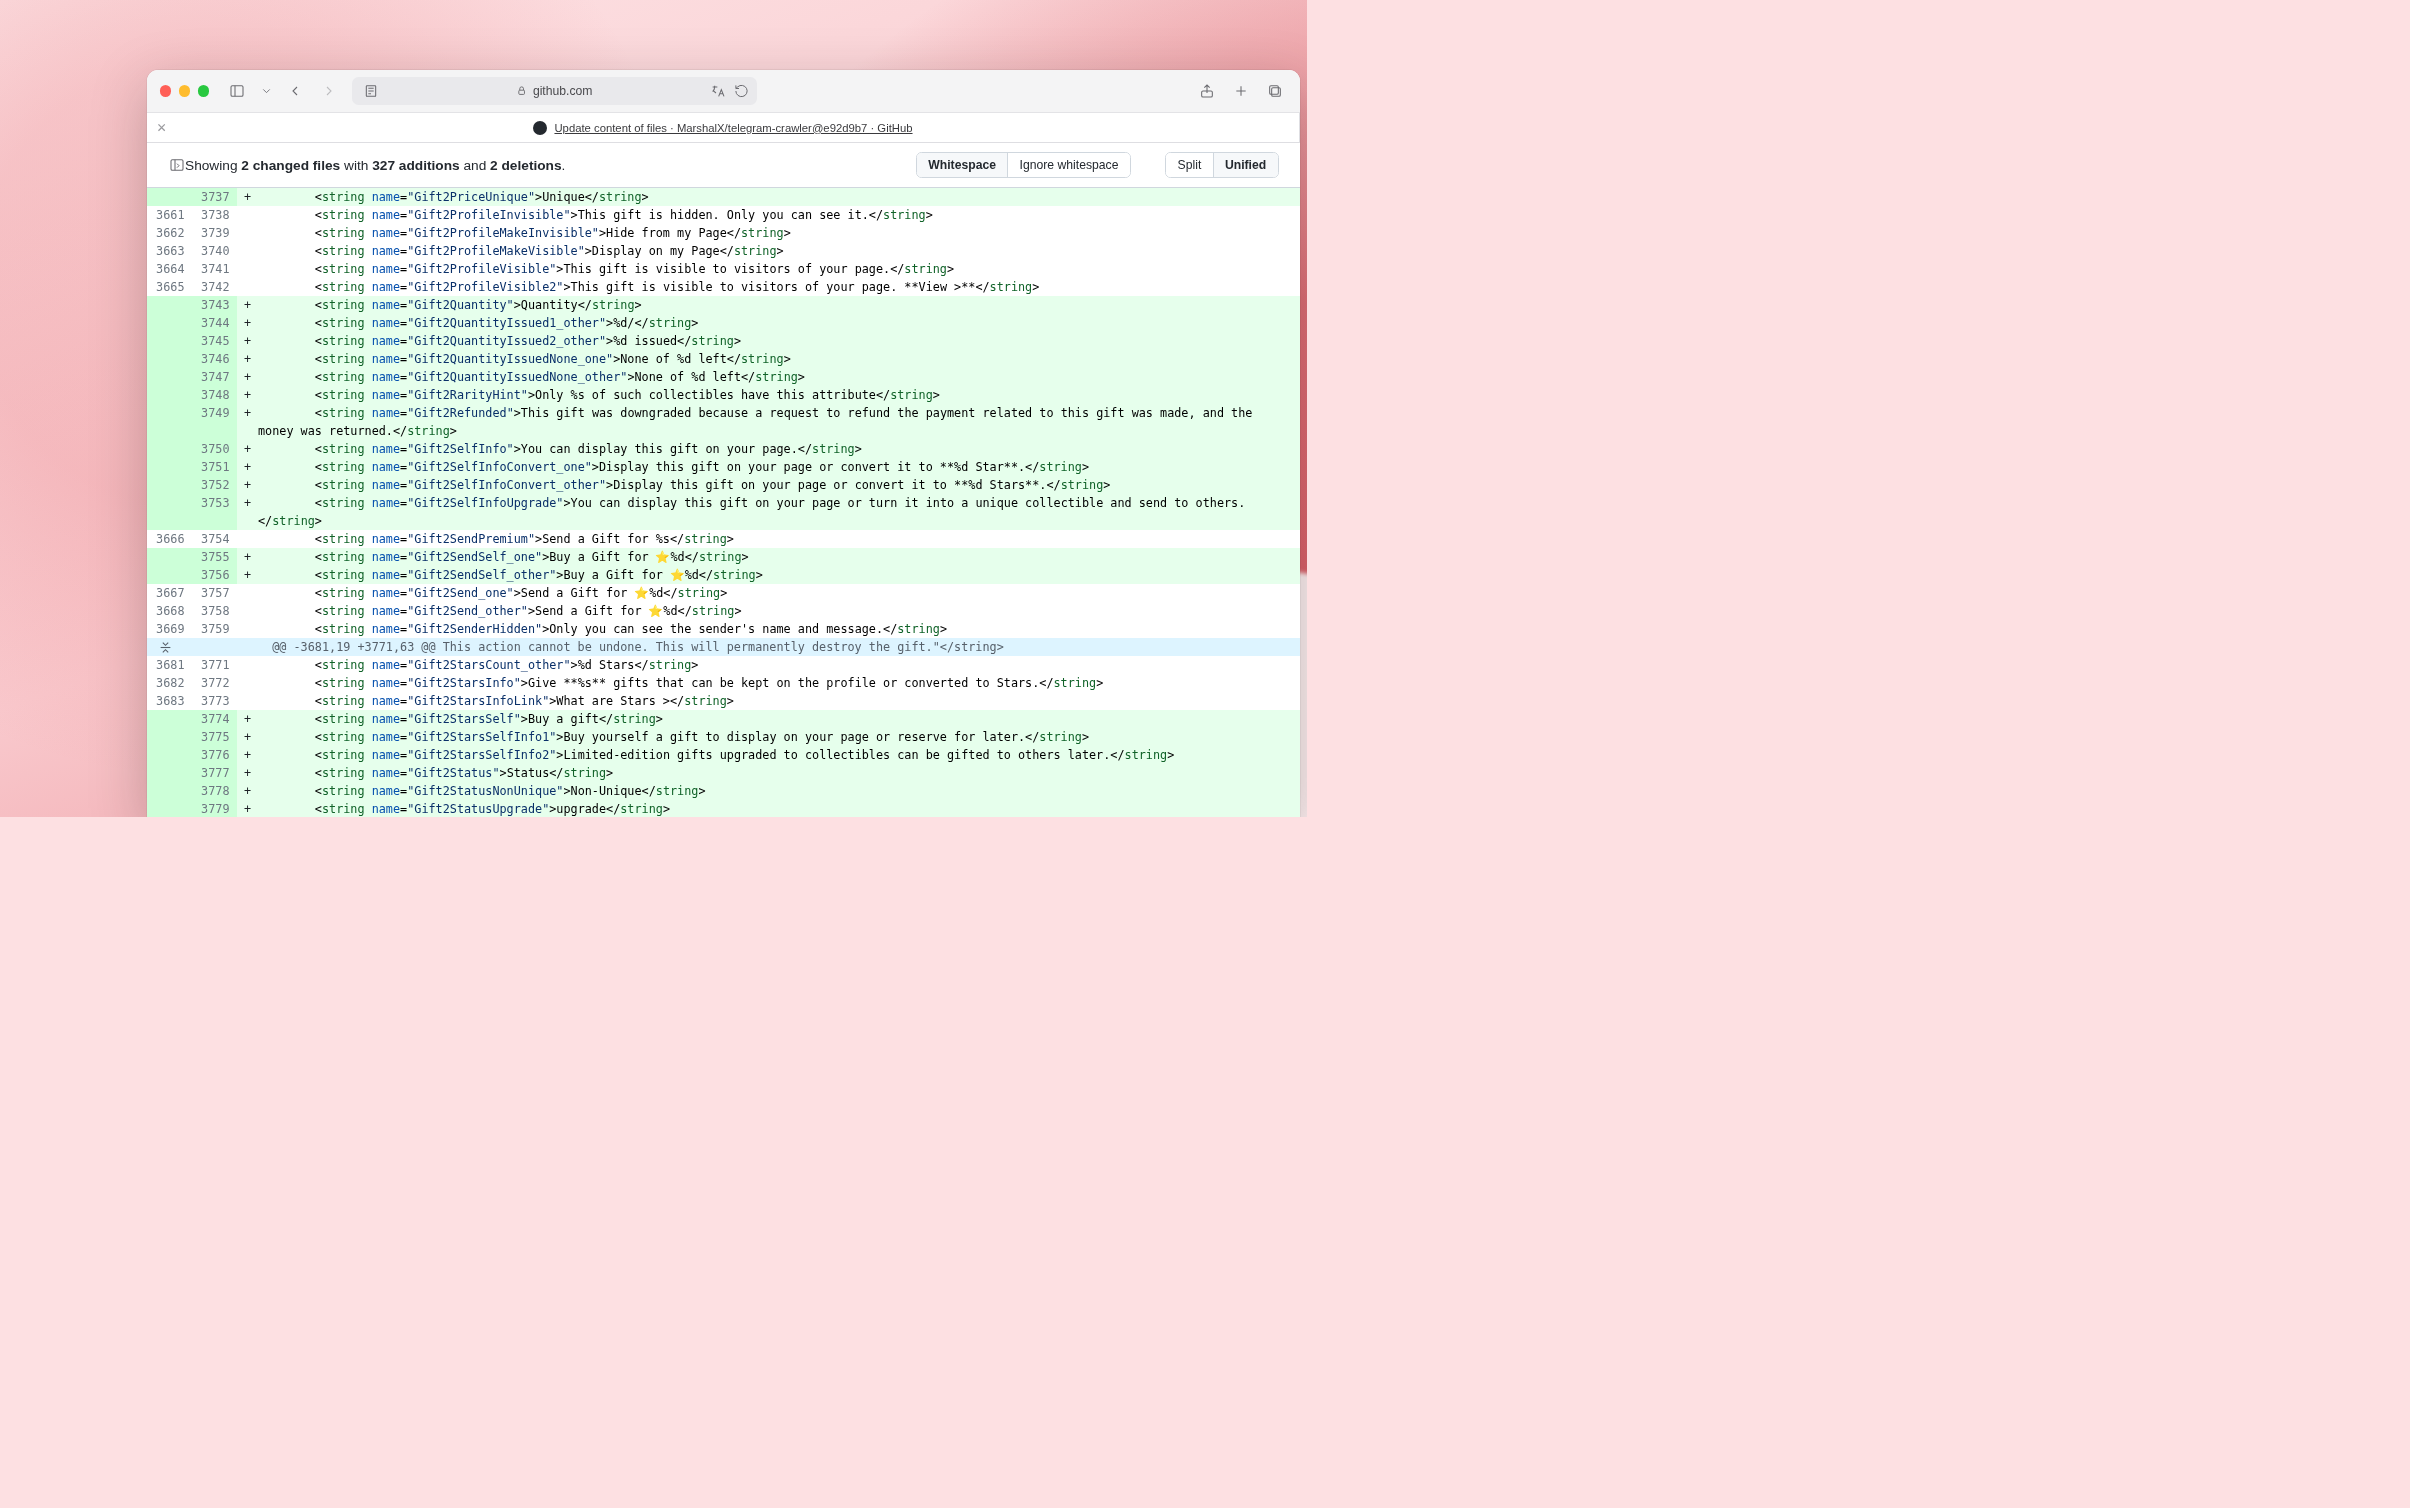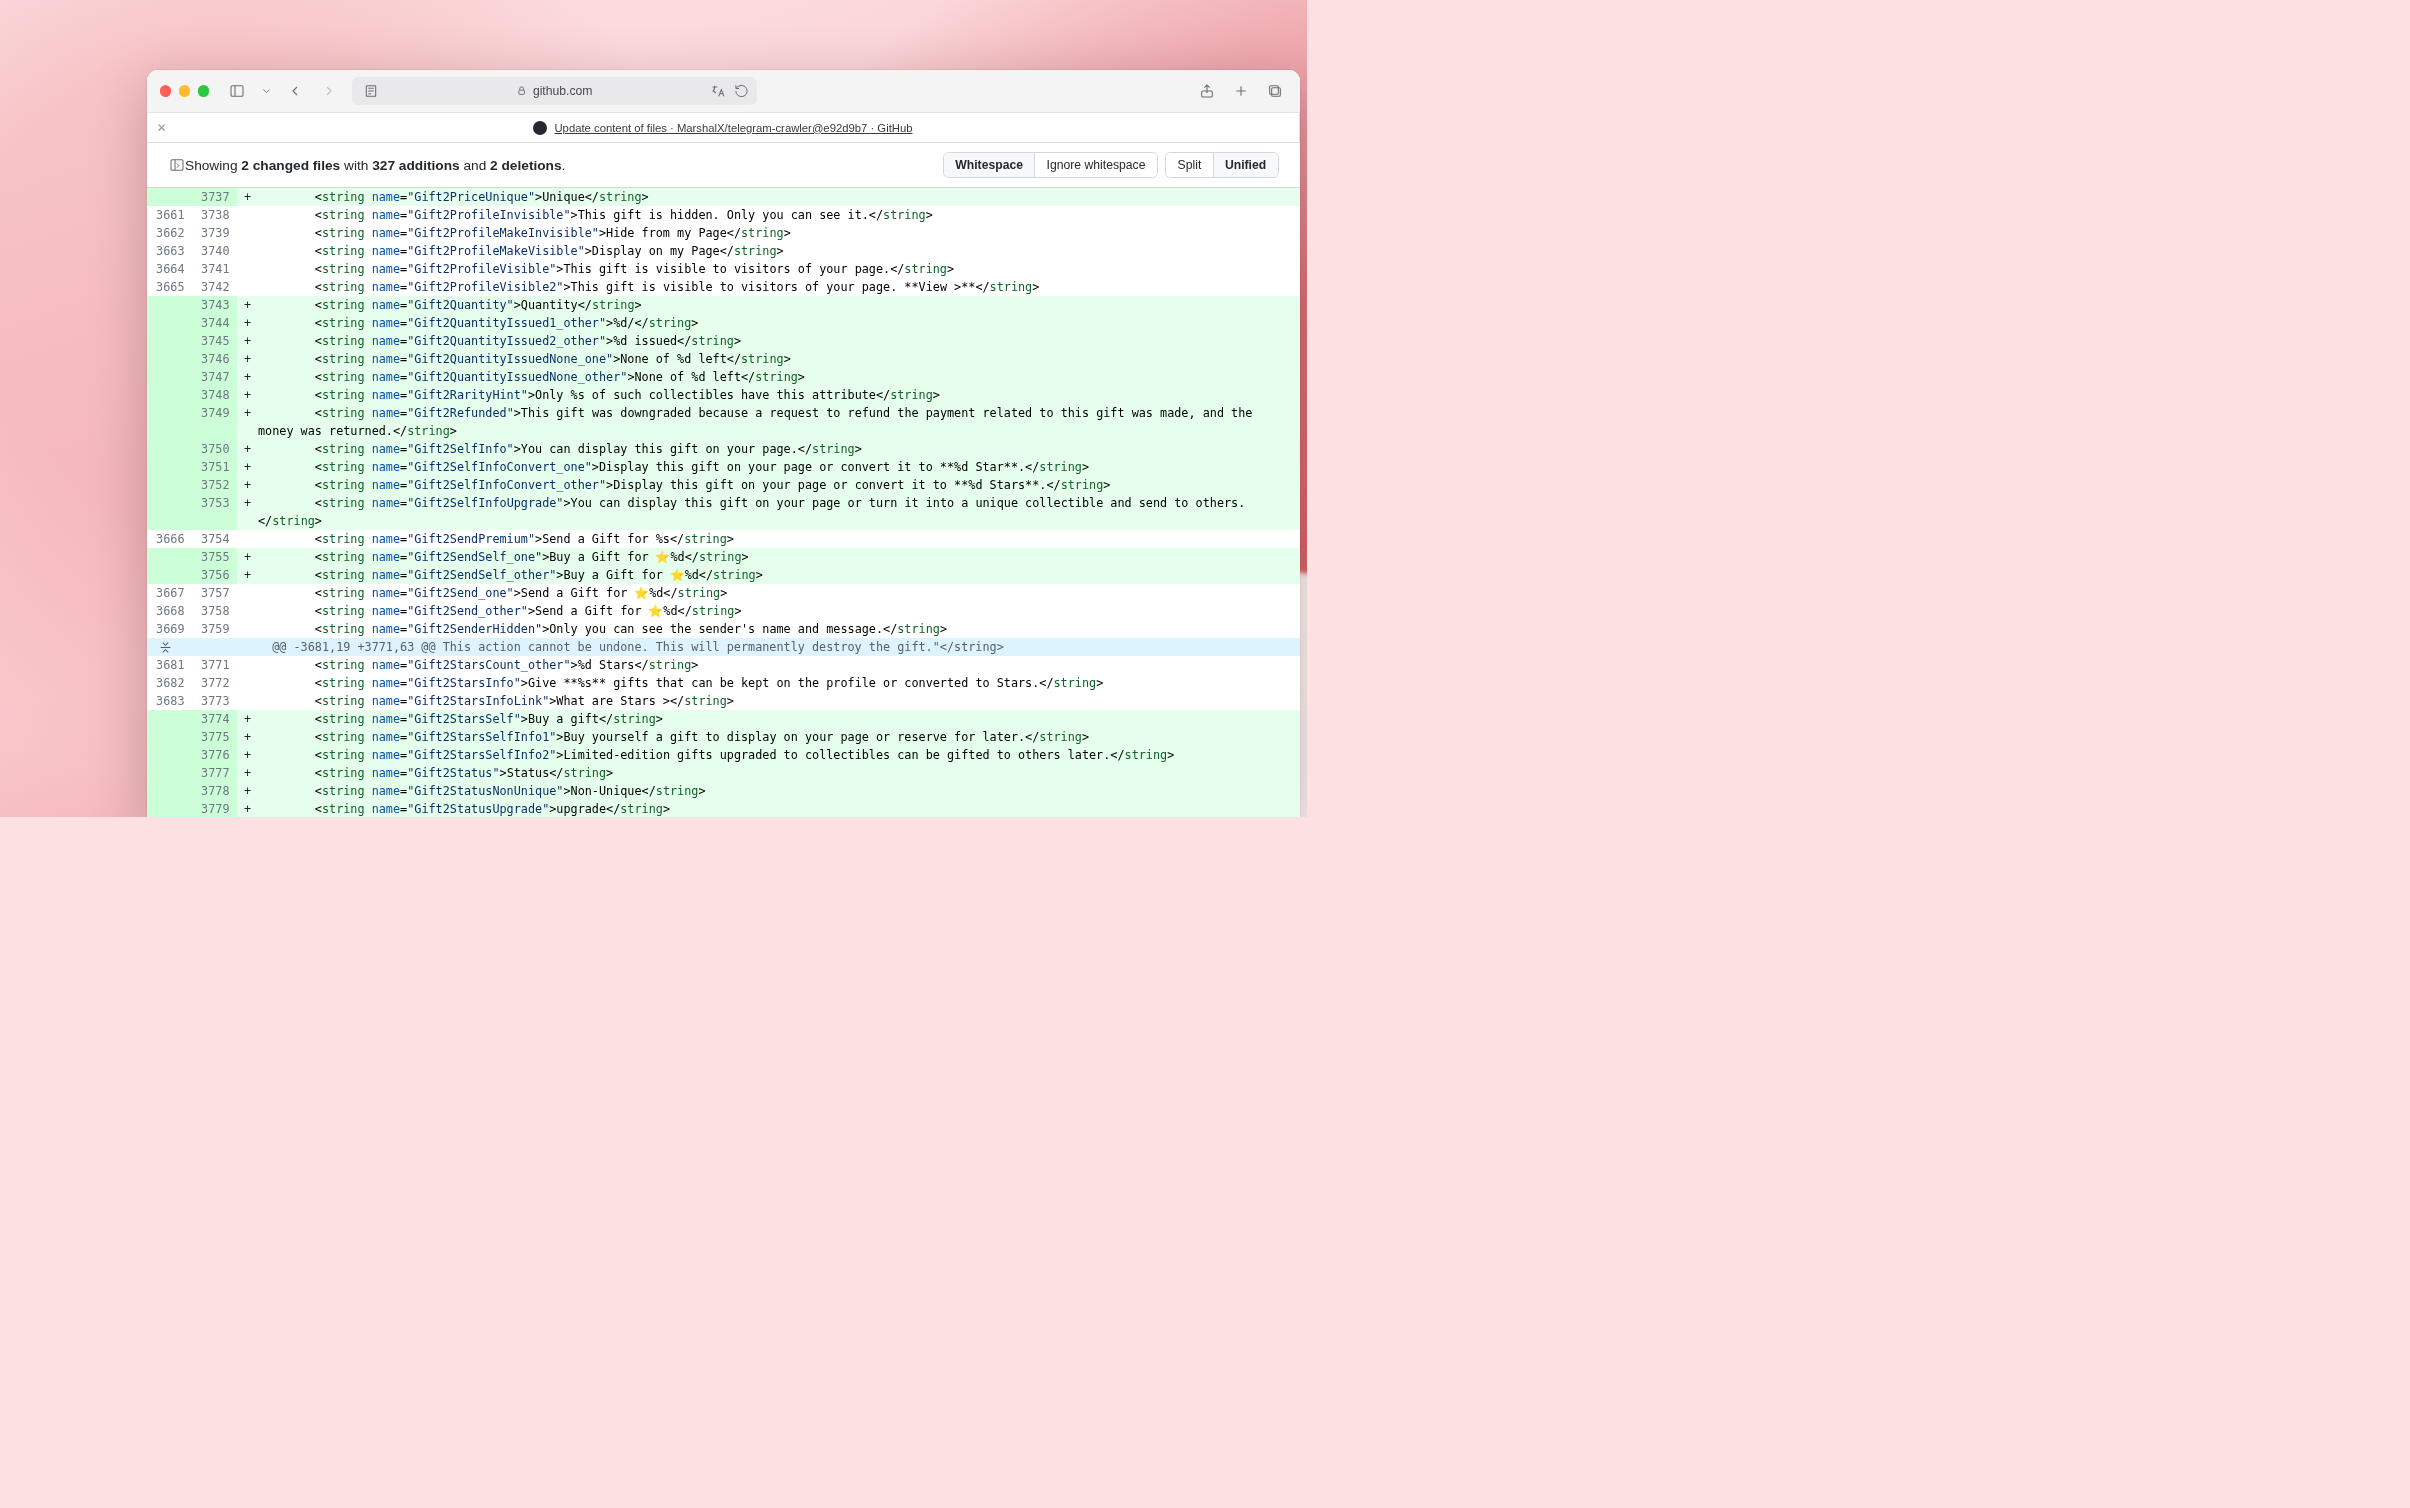--- a/index.html
+++ b/index.html
@@ -89,21 +89,21 @@
     border-bottom:0.9px solid #d0d7de; background:#fff; 
     font-size:13.7px; color:#24292f;
   }
   .gh-bar .side-icon { width:17px; height:17px; }
   .gh-bar .spacer { flex:1; }
   .btn-grp { display:flex; gap:7.5px; }
   .gh-btn {
     border:0.9px solid #d0d7de; border-radius:5.6px; background:#fff;
     padding:4.7px 11.3px; font-size:12.2px; color:#24292f;
   }
-  .seg { display:flex; border:0.9px solid #d0d7de; border-radius:5.6px; overflow:hidden; }
+  .seg { display:flex; border:0.9px solid #d0d7de; border-radius:5.6px; overflow:hidden;margin-left:27px; }
   .seg .gh-btn { border:none; border-radius:0; }
   .seg .gh-btn + .gh-btn { border-left:0.9px solid #d0d7de; }
   .gh-btn.sel { background:#f6f8fa; font-weight:600; }
 
   .diff { flex:1; overflow:hidden; font-family:ui-monospace,SFMono-Regular,Menlo,monospace; font-size:11.8px; line-height:18px; }
   .row { display:flex; white-space:pre; }
   .ln { width:45px; text-align:right; padding-right:7.5px; color:#6e7781; background:#fff; user-select:none; }
   .ln.add { background:#ccffd8; }
   .mk { width:21px; text-align:center; color:#1f2328; }
   .code { flex:1; padding-right:9.4px; overflow:hidden; }

